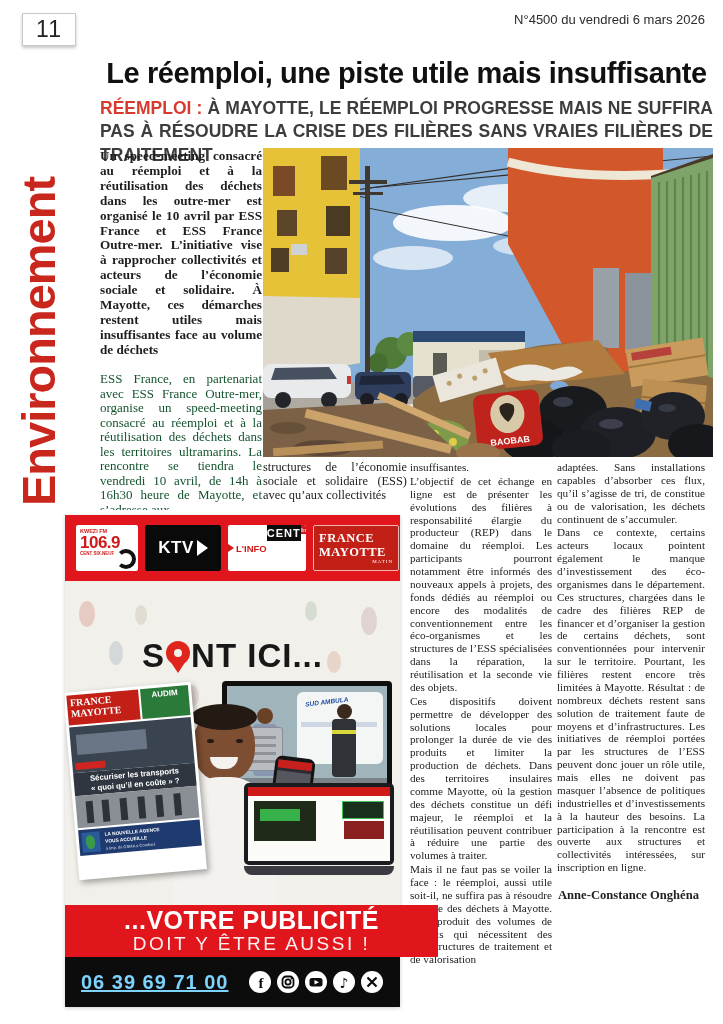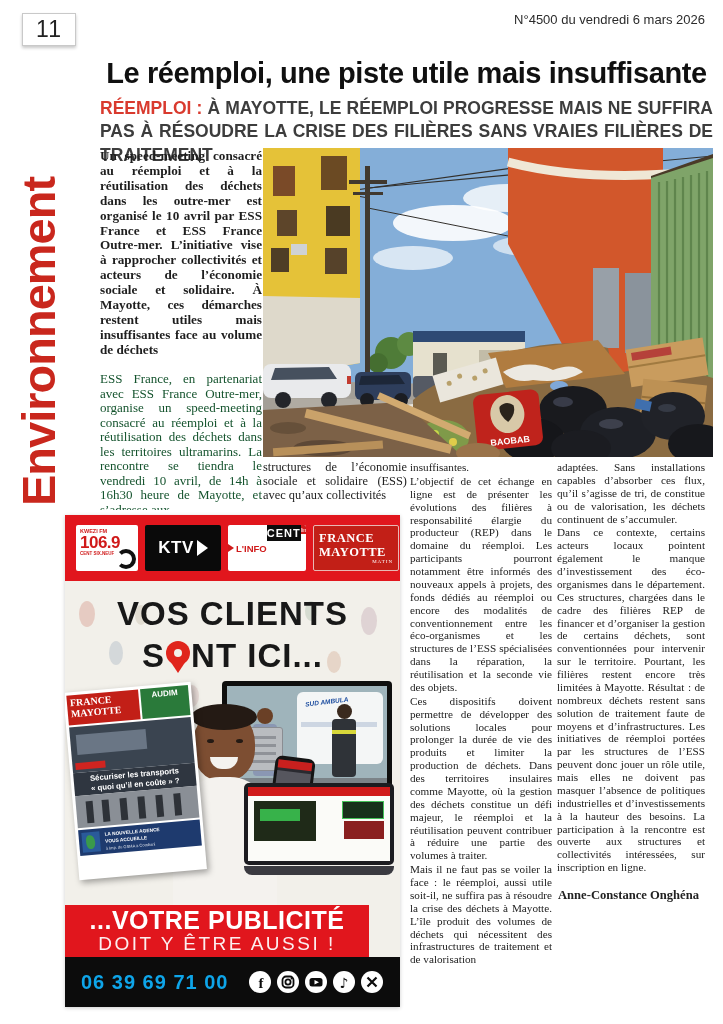--- a/index.html
+++ b/index.html
@@ -154,27 +154,27 @@
 
   .man-head{position:absolute;left:128px;top:128px;width:62px;height:72px;background:#7d4e32;
             border-radius:48% 48% 44% 44%;z-index:2;}
   .man-hair{position:absolute;left:-2px;top:-5px;width:66px;height:26px;background:#241a14;border-radius:50%;}
   .man-eye{position:absolute;top:30px;width:7px;height:4px;background:#241a14;border-radius:50%;}
   .man-smile{position:absolute;left:17px;top:48px;width:28px;height:12px;background:#f4f2ee;
              border-radius:0 0 14px 14px;}
   .man-shirt{position:absolute;left:108px;top:196px;width:104px;height:128px;background:#f4f2ee;
              border-radius:45% 45% 0 0;z-index:2;}
 
-  .ad-red{position:absolute;left:0;top:390px;width:304px;height:52px;background:#e1161d;z-index:5;
+  .ad-red{position:absolute;left:0;top:390px;width:373px;height:52px;background:#e1161d;z-index:5;
           display:flex;flex-direction:column;align-items:center;justify-content:center;color:#fff;}
   .ad-red .t1{font-size:25px;font-weight:900;letter-spacing:.5px;line-height:1;}
   .ad-red .t2{font-size:19px;font-weight:400;letter-spacing:2.5px;opacity:.93;line-height:1.15;}
   .ad-black{position:absolute;left:0;top:442px;width:335px;height:50px;background:#0c0c0c;z-index:5;
             display:flex;align-items:center;justify-content:space-between;padding:0 16px;box-sizing:border-box;}
-  .ad-phone{color:#0ea5e9;font-size:20px;font-weight:800;letter-spacing:1px;}
+  .ad-phone{color:#7dd3fc;font-size:20px;font-weight:800;letter-spacing:1px;text-decoration:underline;}
   .socials{display:flex;gap:4px;}
 </style>
 </head>
 <body>
 
 <div id="page">
 
   <div class="pagenum">11</div>
   <div class="issue">N°4500 du vendredi 6 mars 2026</div>
 
@@ -345,21 +345,20 @@
         <div class="crowd-dot" style="left:20px;top:110px;width:18px;height:30px;background:#a0b0c0;"></div>
         <div class="crowd-dot" style="left:308px;top:116px;width:16px;height:28px;background:#c07a6a;"></div>
         <div class="crowd-dot" style="left:70px;top:24px;width:12px;height:20px;background:#b8a890;"></div>
         <div class="crowd-dot" style="left:240px;top:20px;width:12px;height:20px;background:#90a890;"></div>
         <div class="crowd-dot" style="left:120px;top:104px;width:14px;height:22px;background:#c8a0a0;"></div>
         <div class="crowd-dot" style="left:200px;top:108px;width:14px;height:22px;background:#8098b0;"></div>
         <div class="crowd-dot" style="left:160px;top:130px;width:16px;height:24px;background:#c88a70;"></div>
         <div class="crowd-dot" style="left:276px;top:150px;width:16px;height:26px;background:#9a8ab0;"></div>
       </div>
 
-      <div class="ad-h1">VOS CLIENTS</div>
       <div class="ad-h2">
         <span>S</span>
         <span class="pin">
             <span class="ball"></span>
             <span class="tip"></span>
             <span class="hole"></span>
           </span>
         <span>NT ICI...</span>
       </div>
 

